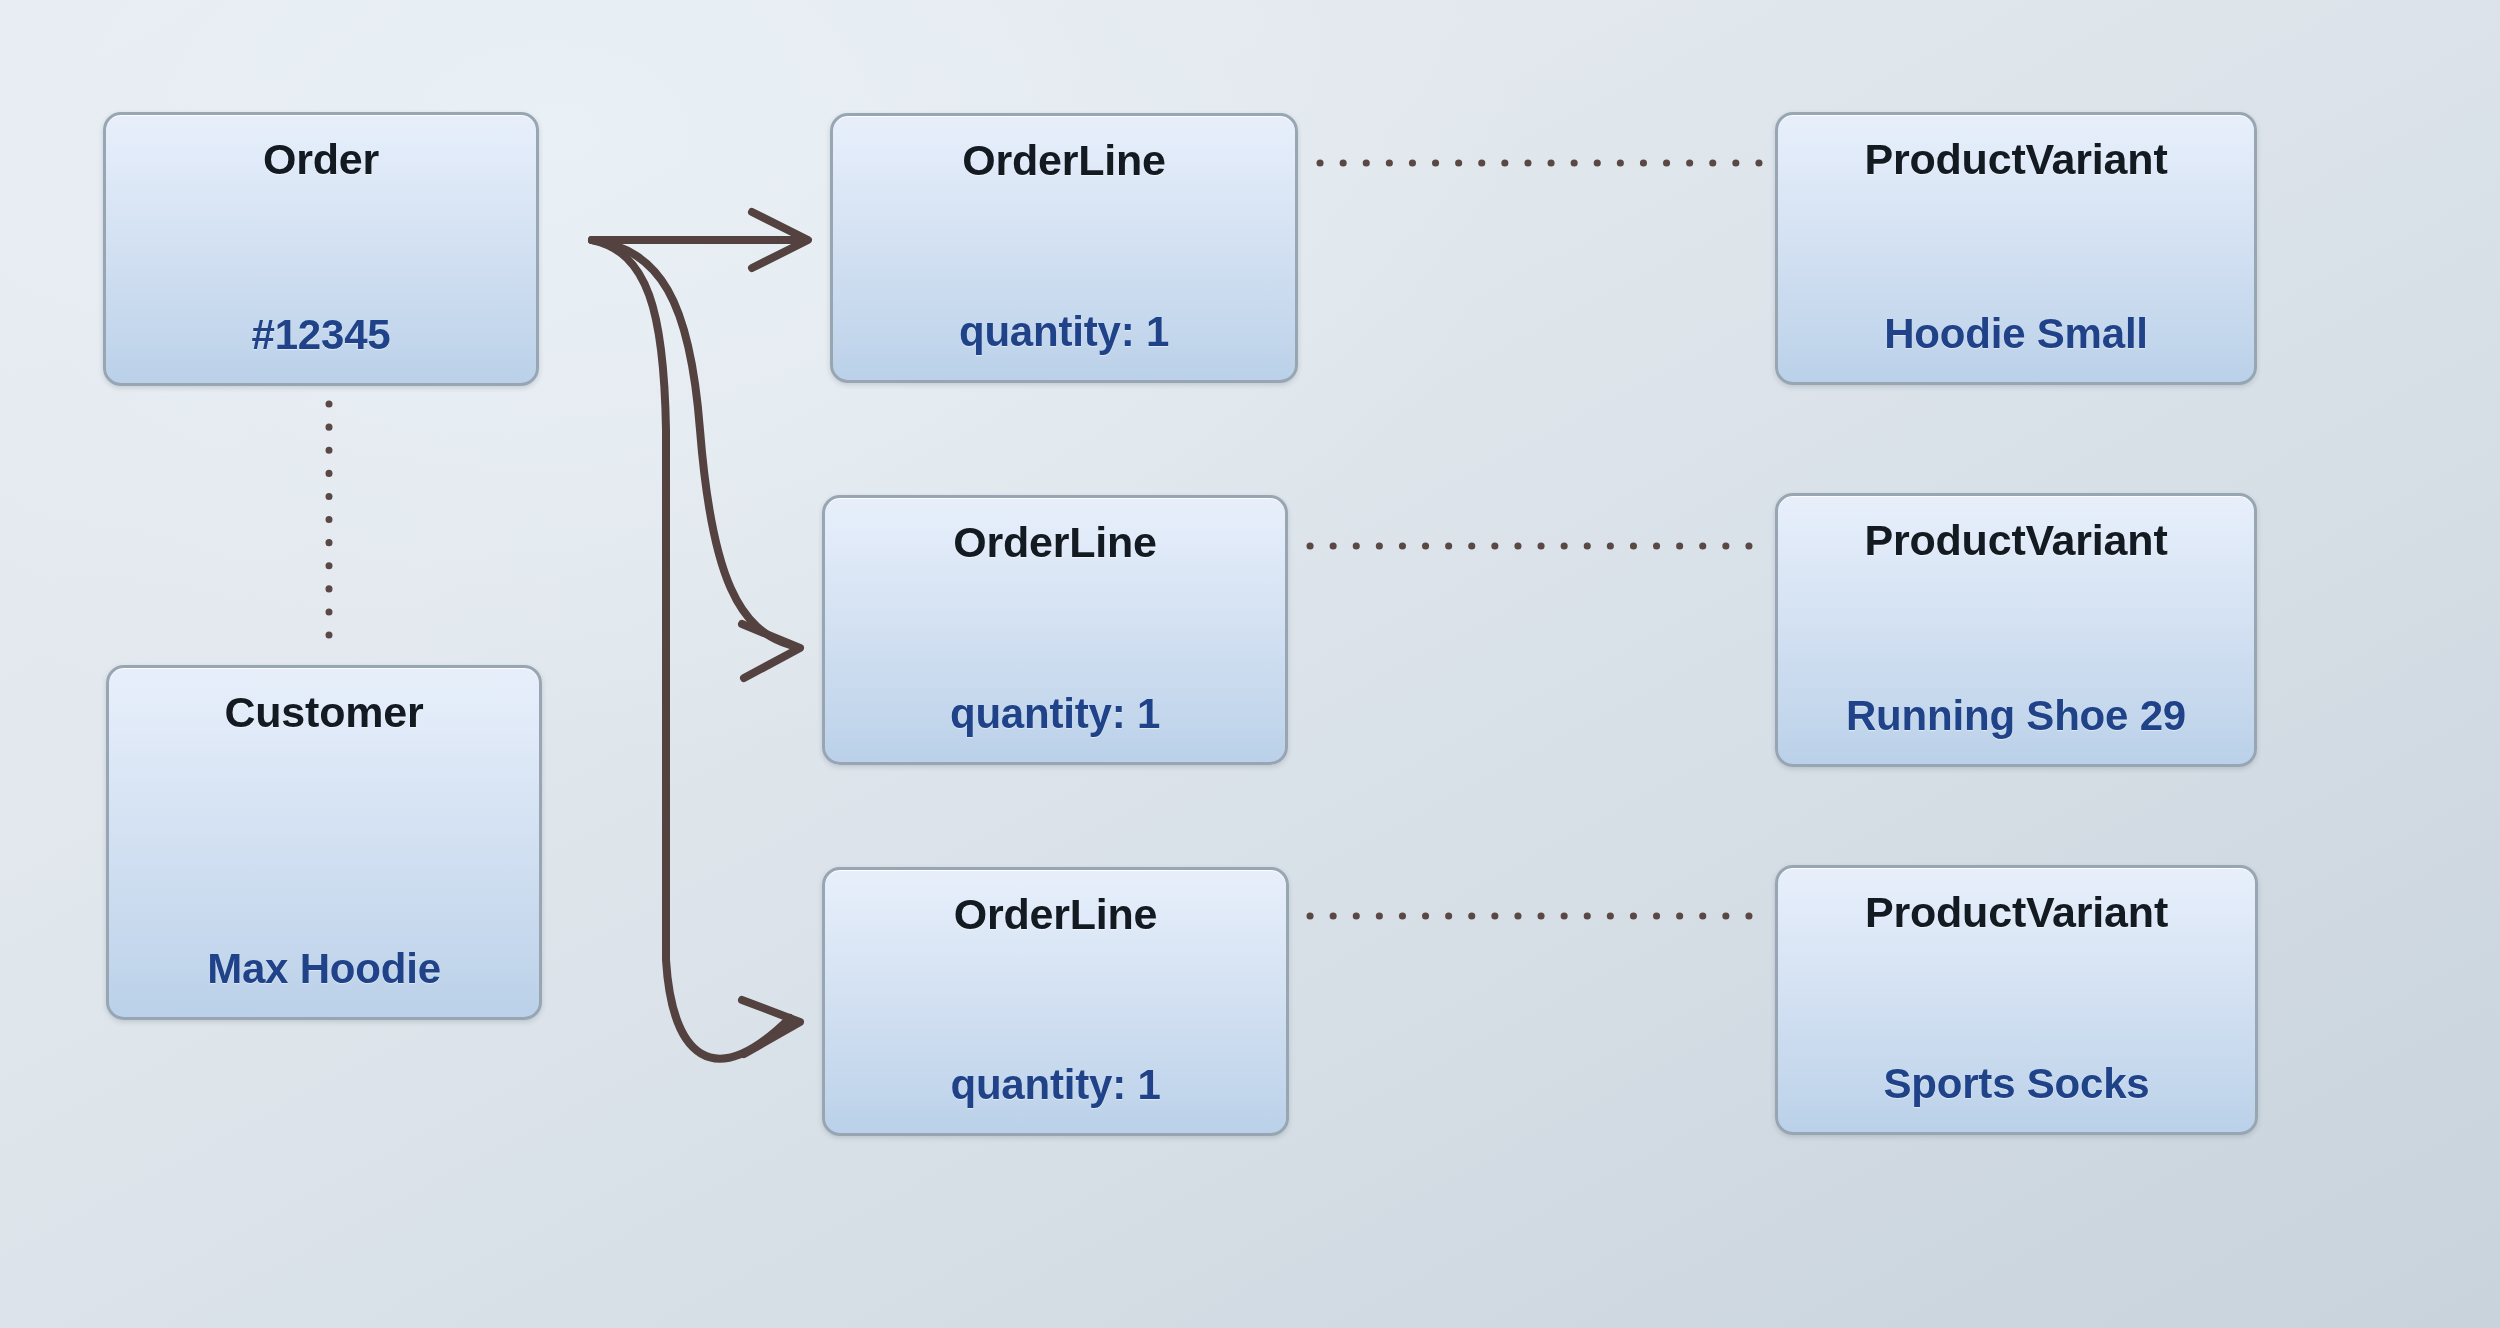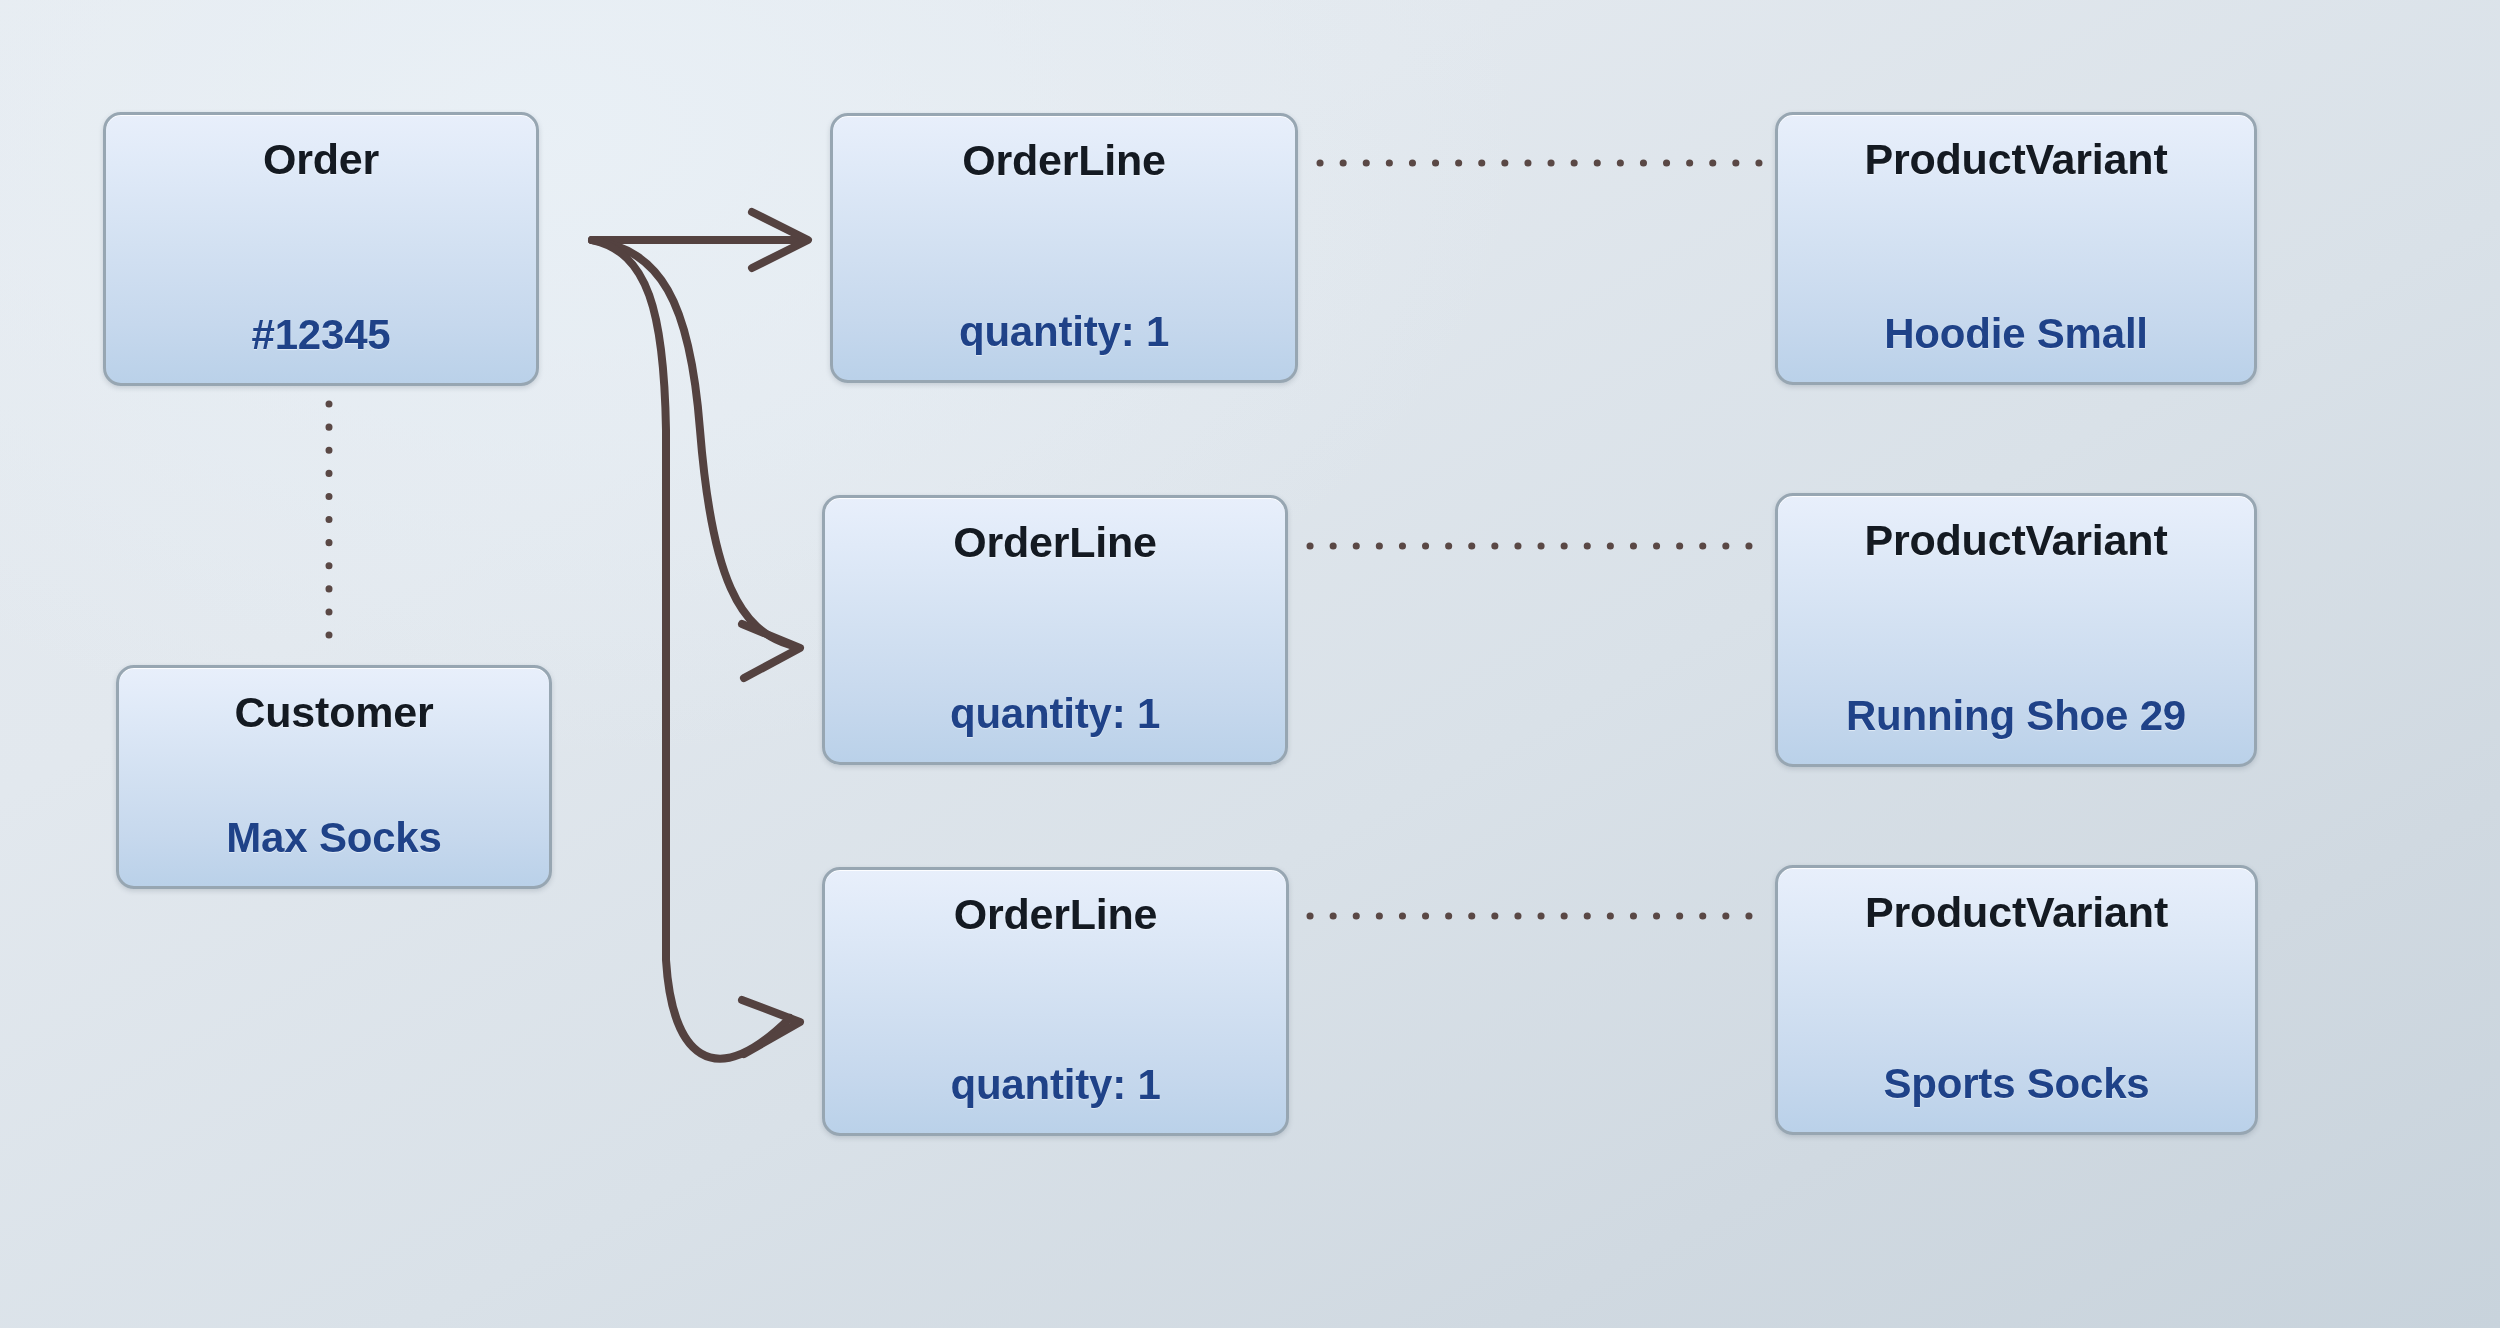--- a/index.html
+++ b/index.html
@@ -108,23 +108,23 @@
 
     <path class="flow-line" d="M 592 240 C 648 252 664 312 666 430 L 666 960 C 672 1055 712 1095 790 1018"></path>
     <path class="arrow-head" d="M 742 1000 L 800 1022 L 744 1054"></path>
   </svg>
 
   <div class="node" style="left:103px; top:112px; width:436px; height:274px;">
     <div class="title">Order</div>
     <div class="detail">#12345</div>
   </div>
 
-  <div class="node" style="left:116px; top:665px; width:436px; height:224px;">
+  <div class="node" style="left:106px; top:665px; width:436px; height:355px;">
     <div class="title">Customer</div>
-    <div class="detail">Max Socks</div>
+    <div class="detail">Max Hoodie</div>
   </div>
 
   <div class="node" style="left:830px; top:113px; width:468px; height:270px;">
     <div class="title">OrderLine</div>
     <div class="detail">quantity: 1</div>
   </div>
 
   <div class="node" style="left:822px; top:495px; width:466px; height:270px;">
     <div class="title">OrderLine</div>
     <div class="detail">quantity: 1</div>

